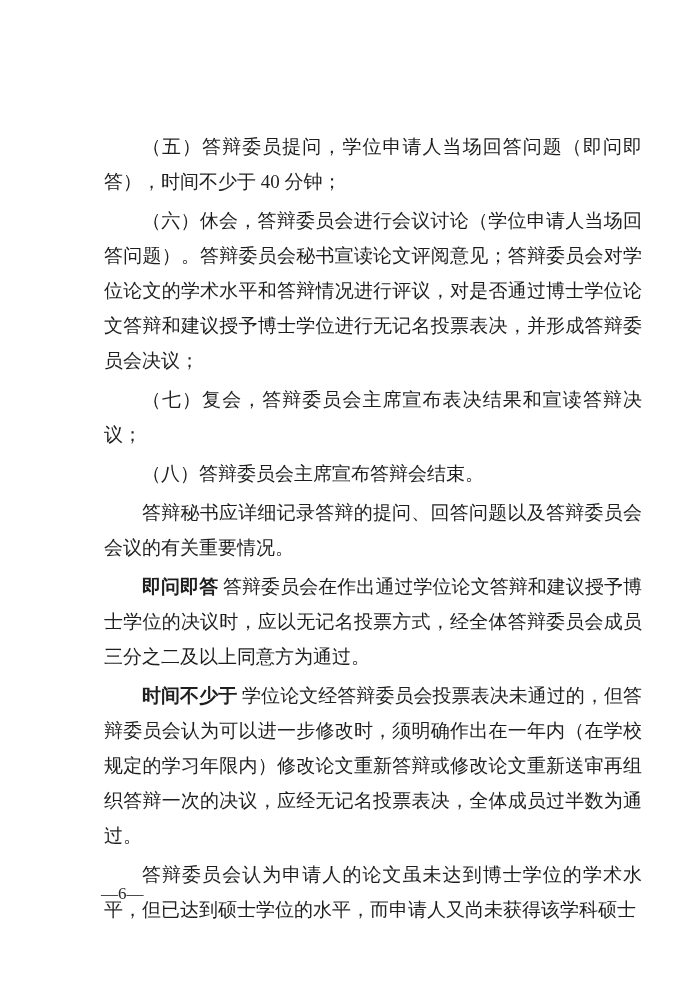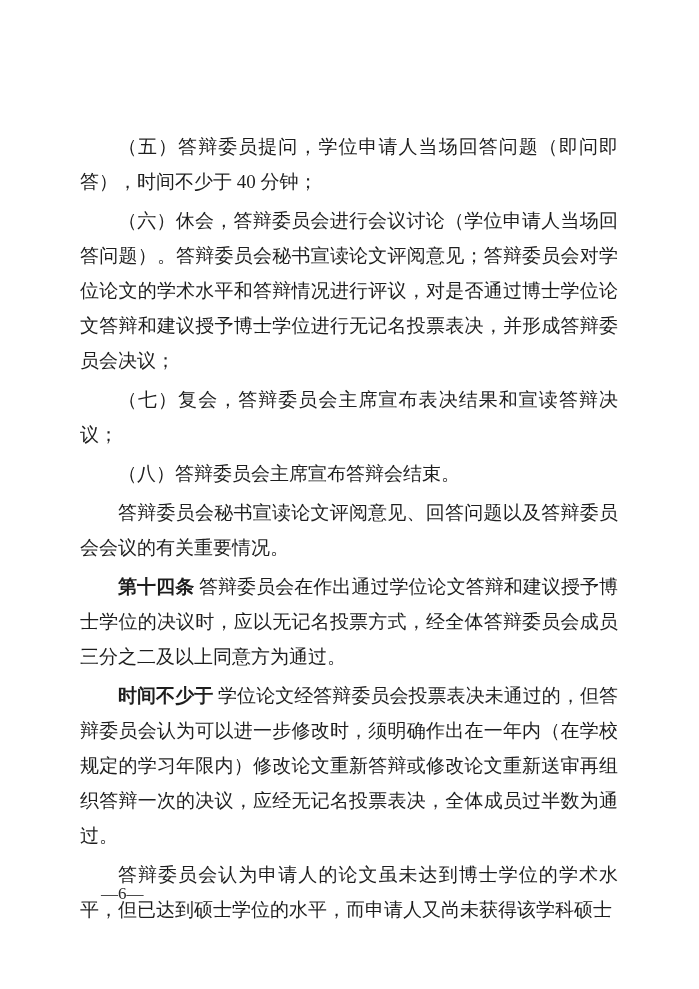--- a/index.html
+++ b/index.html
@@ -11,21 +11,21 @@
     position: relative;
     width: 699px;
     height: 989px;
     background: #ffffff;
     font-family: "Liberation Serif", "DejaVu Serif", serif;
     color: #1e1e1e;
     overflow: hidden;
   }
   .content {
     position: absolute;
-    left: 80px;
+    left: 104px;
     top: 129px;
     width: 538px;
   }
   p.para {
     margin: 0 0 4px 0;
     font-size: 19px;
     line-height: 35px;
     text-align: justify;
     text-indent: 2em;
     word-break: break-all;
@@ -50,23 +50,23 @@
   <main class="content">
 
     <p class="para"><span class="lead"></span><span class="ptext">（五）答辩委员提问，学位申请人当场回答问题（即问即答），时间不少于 40 分钟；</span></p>
 
     <p class="para"><span class="lead"></span><span class="ptext">（六）休会，答辩委员会进行会议讨论（学位申请人当场回答问题）。答辩委员会秘书宣读论文评阅意见；答辩委员会对学位论文的学术水平和答辩情况进行评议，对是否通过博士学位论文答辩和建议授予博士学位进行无记名投票表决，并形成答辩委员会决议；</span></p>
 
     <p class="para"><span class="lead"></span><span class="ptext">（七）复会，答辩委员会主席宣布表决结果和宣读答辩决议；</span></p>
 
     <p class="para"><span class="lead"></span><span class="ptext">（八）答辩委员会主席宣布答辩会结束。</span></p>
 
-    <p class="para"><span class="lead"></span><span class="ptext">答辩委员会秘书宣读论文评阅意见、回答问题以及答辩委员会会议的有关重要情况。</span></p>
+    <p class="para"><span class="lead"></span><span class="ptext">答辩秘书应详细记录答辩的提问、回答问题以及答辩委员会会议的有关重要情况。</span></p>
 
-    <p class="para"><span class="lead">第十四条</span><span class="ptext"> 答辩委员会在作出通过学位论文答辩和建议授予博士学位的决议时，应以无记名投票方式，经全体答辩委员会成员三分之二及以上同意方为通过。</span></p>
+    <p class="para"><span class="lead">即问即答</span><span class="ptext"> 答辩委员会在作出通过学位论文答辩和建议授予博士学位的决议时，应以无记名投票方式，经全体答辩委员会成员三分之二及以上同意方为通过。</span></p>
 
     <p class="para"><span class="lead">时间不少于</span><span class="ptext"> 学位论文经答辩委员会投票表决未通过的，但答辩委员会认为可以进一步修改时，须明确作出在一年内（在学校规定的学习年限内）修改论文重新答辩或修改论文重新送审再组织答辩一次的决议，应经无记名投票表决，全体成员过半数为通过。</span></p>
 
     <p class="para"><span class="lead"></span><span class="ptext">答辩委员会认为申请人的论文虽未达到博士学位的学术水平，但已达到硕士学位的水平，而申请人又尚未获得该学科硕士</span></p>
 
   </main>
 
   <div class="page-number">—6—</div>
 </div>
 

